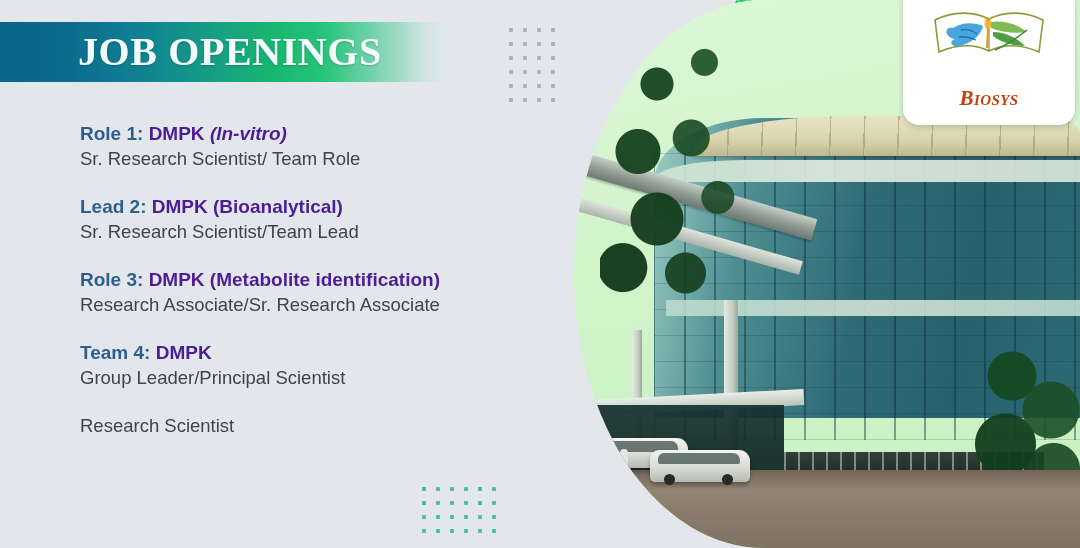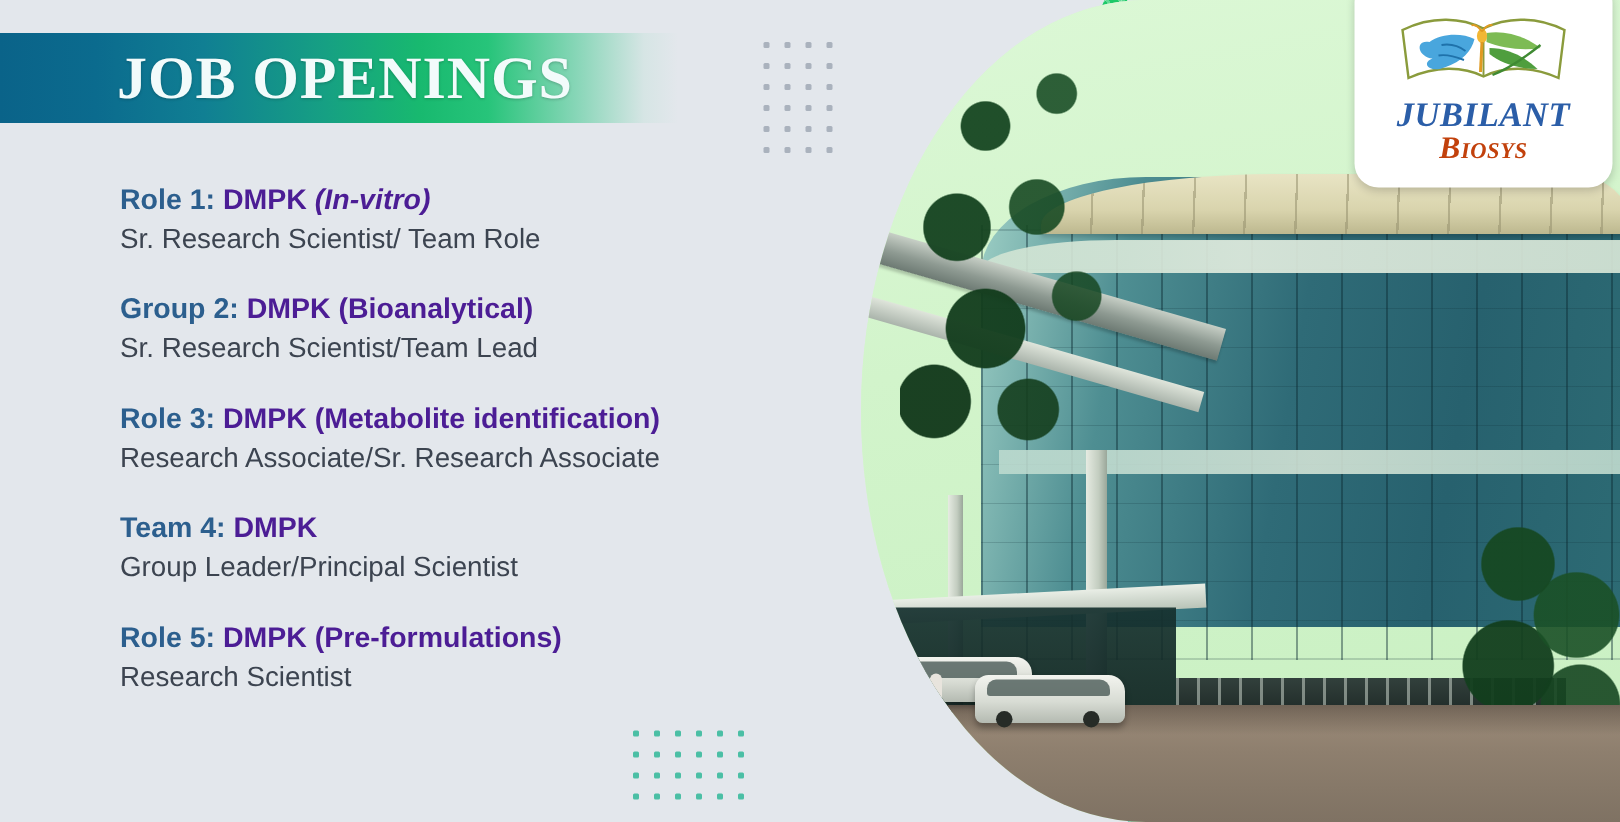--- a/index.html
+++ b/index.html
@@ -431,21 +431,21 @@
       <div class="role-line-1">
         <span class="role-key">Role 1:</span>
         <span class="role-title">DMPK</span>
         <span class="role-title italic">(In-vitro)</span>
       </div>
       <div class="role-line-2">Sr. Research Scientist/ Team Role</div>
     </div>
 
     <div class="role-block">
       <div class="role-line-1">
-        <span class="role-key">Group 2:</span>
+        <span class="role-key">Lead 2:</span>
         <span class="role-title">DMPK (Bioanalytical)</span>
       </div>
       <div class="role-line-2">Sr. Research Scientist/Team Lead</div>
     </div>
 
     <div class="role-block">
       <div class="role-line-1">
         <span class="role-key">Role 3:</span>
         <span class="role-title">DMPK (Metabolite identification)</span>
       </div>
@@ -454,24 +454,20 @@
 
     <div class="role-block">
       <div class="role-line-1">
         <span class="role-key">Team 4:</span>
         <span class="role-title">DMPK</span>
       </div>
       <div class="role-line-2">Group Leader/Principal Scientist</div>
     </div>
 
     <div class="role-block">
-      <div class="role-line-1">
-        <span class="role-key">Role 5:</span>
-        <span class="role-title">DMPK (Pre-formulations)</span>
-      </div>
       <div class="role-line-2">Research Scientist</div>
     </div>
   </div>
 
   <div class="right-wrap">
     <div class="mosaic"></div>
     <div class="mosaic-mask"></div>
     <div class="gap-arc"></div>
 
     <div class="photo">
@@ -529,17 +525,16 @@
       <path d="M30 22 C36 21, 42 23, 46 26" stroke="#1f72ab" stroke-width="1.3" fill="none"></path>
       <path d="M28 29 C34 28, 40 30, 45 32" stroke="#1f72ab" stroke-width="1.3" fill="none"></path>
       <path d="M60 14 C72 12, 86 16, 96 24 C84 26, 70 24, 60 20 Z" fill="#7dbb54"></path>
       <path d="M62 24 C74 24, 86 30, 94 38 C80 38, 68 33, 62 28 Z" fill="#4f9e3e"></path>
       <path d="M96 22 C86 30, 74 38, 64 42" stroke="#3f8a33" stroke-width="1.6" fill="none"></path>
       <ellipse cx="57" cy="16" rx="3.4" ry="4.6" fill="#f2b735"></ellipse>
       <path d="M57 20 L56 40" stroke="#e09a22" stroke-width="2" fill="none"></path>
       <path d="M57 13 C54 9, 52 8, 50 9" stroke="#e09a22" stroke-width="1.3" fill="none"></path>
       <path d="M57 13 C60 9, 62 8, 64 9" stroke="#e09a22" stroke-width="1.3" fill="none"></path>
     </svg>
-    <div class="logo-word-1">JUBILANT</div>
     <div class="logo-word-2">Biosys</div>
   </div>
 
 </div>
 
 </body></html>

